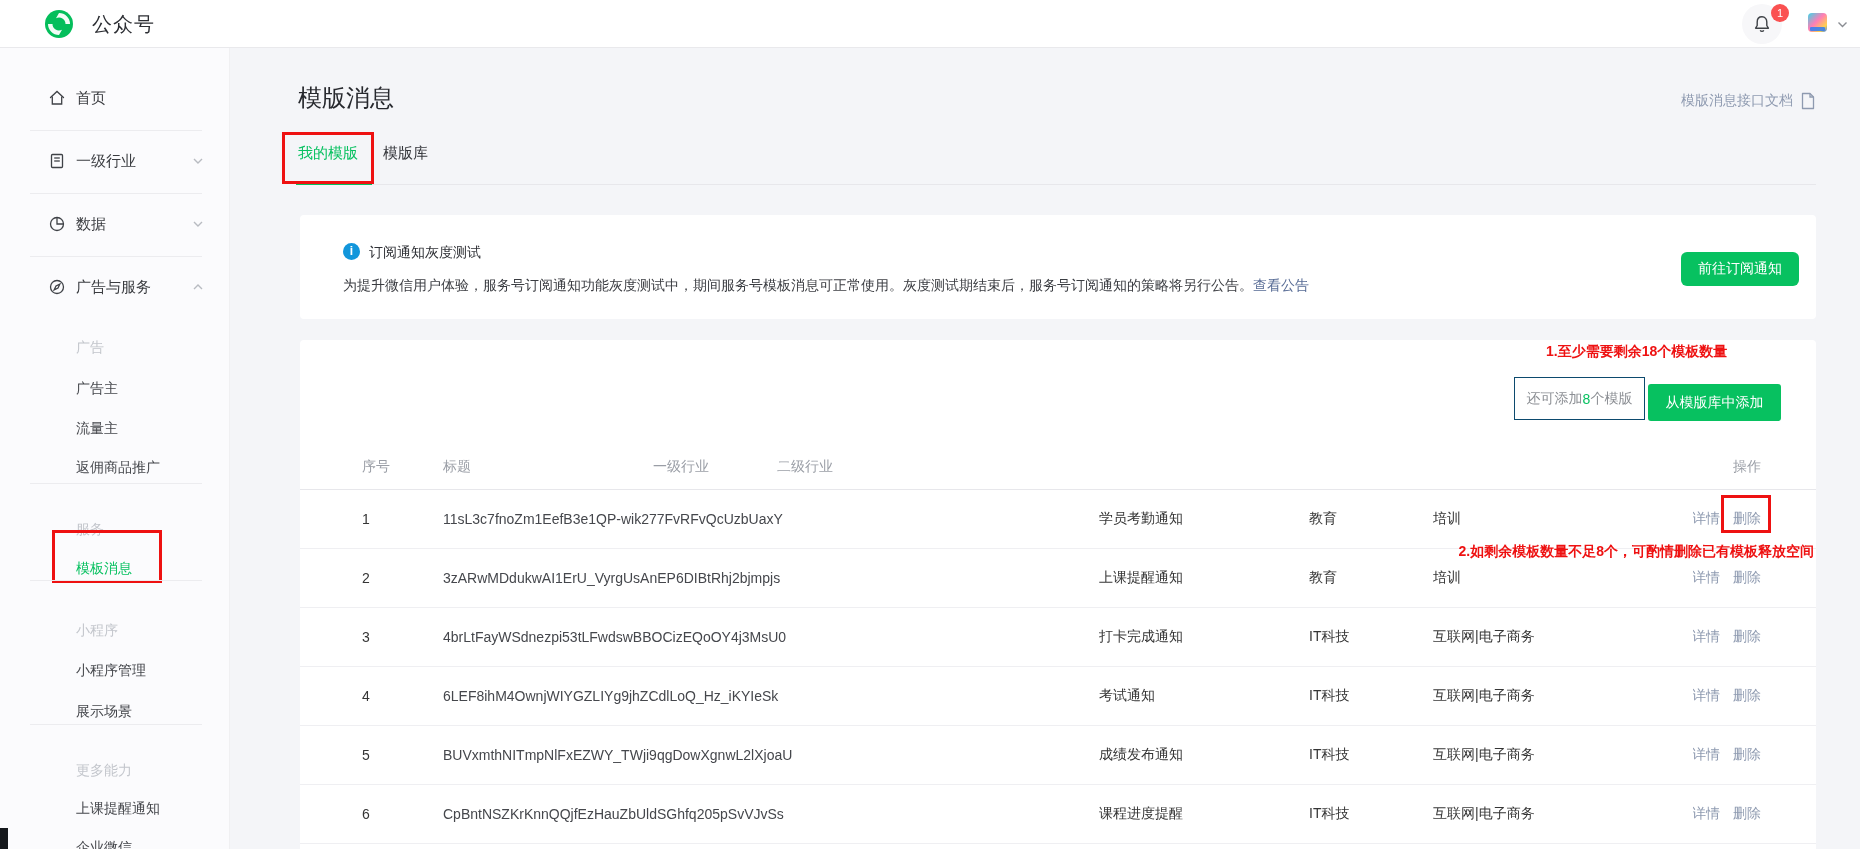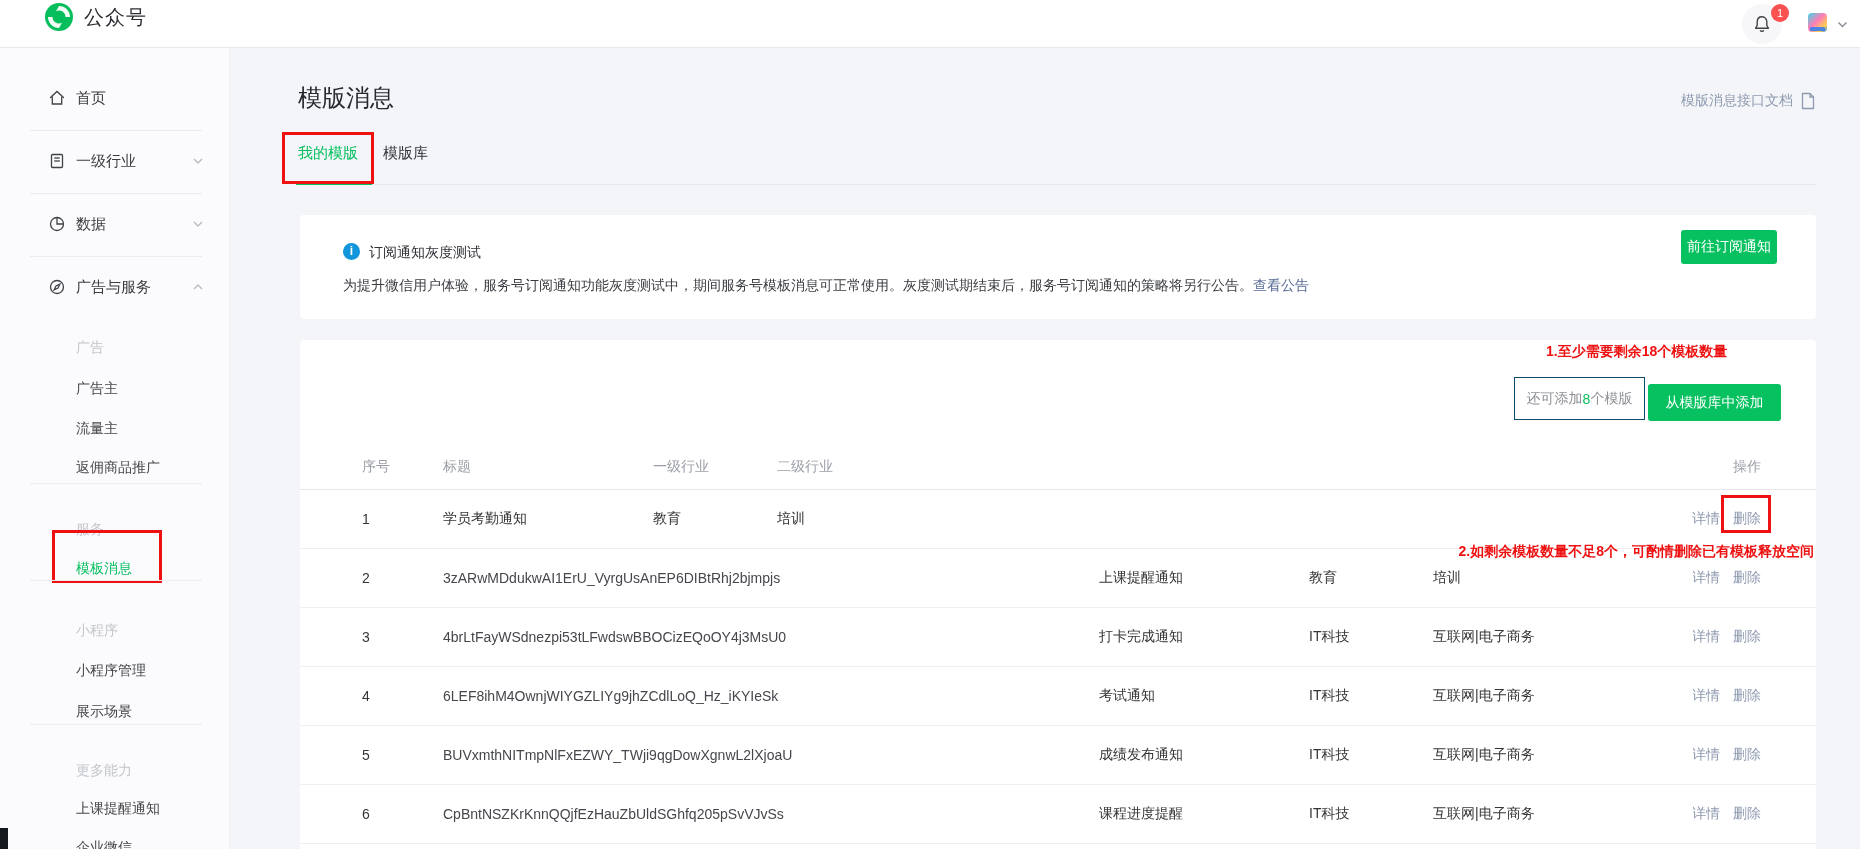--- a/index.html
+++ b/index.html
@@ -7,21 +7,21 @@
   body {
     font-family:"Liberation Sans","DejaVu Sans",sans-serif;
     background:#f4f5f8; color:#353535; font-size:14px;
     position:relative;
   }
   a { text-decoration:none; cursor:pointer; }
 
   
   .topbar { position:absolute; left:0; top:0; width:1860px; height:48px;
     background:#ffffff; border-bottom:1px solid #e9e9ec; z-index:30; }
-  .brand { position:absolute; left:44px; top:2px; display:flex; align-items:center; gap:10px; }
+  .brand { position:absolute; left:44px; top:9px; display:flex; align-items:center; gap:18px; }
   .brand-name { font-size:20px; color:#2c2e33; letter-spacing:1px; }
   .bell-wrap { position:absolute; left:1742px; top:4px; width:40px; height:40px;
     border-radius:50%; background:#f7f7f9; display:flex; align-items:center; justify-content:center; }
   .badge { position:absolute; left:1771px; top:4px; min-width:18px; height:18px; border-radius:9px;
     background:#fa5151; color:#fff; font-size:11px; line-height:18px; text-align:center; padding:0 4px; }
   .avatar { position:absolute; left:1808px; top:13px; width:19px; height:19px; border-radius:4px;
     background:linear-gradient(135deg,#3ad6e8 0%,#ff7eb6 45%,#ffd34d 80%,#2f7bf5 100%); }
   .avatar::after{ content:""; position:absolute; left:2px; bottom:1px; right:2px; height:4px; background:rgba(47,123,245,.85); border-radius:1px;}
   .hdr-chev { position:absolute; left:1836px; top:18px; }
 
@@ -58,21 +58,21 @@
 
   .card { position:absolute; left:70px; width:1516px; background:#ffffff; border-radius:4px; }
   .notice-card { top:167px; height:104px; }
   .info-ic { position:absolute; left:43px; top:28px; width:17px; height:17px; border-radius:50%;
     background:#1296db; color:#fff; font-size:12px; font-weight:700; text-align:center; line-height:17px; font-style:normal;}
   .notice-title { position:absolute; left:69px; top:29px; font-size:14px; color:#2f3136; }
   .notice-body { position:absolute; left:43px; top:62px; font-size:14px; color:#3b3d42; white-space:nowrap; }
   .notice-link { color:#576b95; }
   .btn-green { background:#07c160; color:#ffffff; font-size:14px; border:none; border-radius:3px;
     display:flex; align-items:center; justify-content:center; cursor:pointer; }
-  .btn-go { position:absolute; left:1381px; top:15px; width:96px; height:34px; }
+  .btn-go { position:absolute; left:1381px; top:37px; width:118px; height:34px;border-radius:6px; }
 
   .table-card { top:292px; height:640px; }
   .note1 { position:absolute; left:1218px; top:3px; color:#ee1111; font-weight:700; font-size:14px; white-space:nowrap;margin-left:28px; }
   .note2 { position:absolute; right:2px; top:203px; color:#ee1111; font-weight:700; font-size:14px; white-space:nowrap; }
   .quota-box { position:absolute; left:1214px; top:37px; width:131px; height:43px;
     border:1px solid #0c4a6e; display:flex; align-items:center; justify-content:center;
     color:#8c8f94; font-size:14px; white-space:nowrap; }
   .quota-count { color:#07c160; }
   .btn-add { position:absolute; left:1348px; top:44px; width:133px; height:37px; }
   .del-redbox { position:absolute; left:1421px; top:155px; width:50px; height:38px;
@@ -282,20 +282,21 @@
       <div class="trow thead">
         <div class="c c-idx">序号</div>
         <div class="c c-title">标题</div>
         <div class="c c-i1">一级行业</div>
         <div class="c c-i2">二级行业</div>
         <div class="c c-act">操作</div>
       </div>
 
       <div class="trow">
         <div class="c c-idx">1</div>
+        <div class="c c-id">11sL3c7fnoZm1EefB3e1QP-wik277FvRFvQcUzbUaxY</div>
         <div class="c c-title">学员考勤通知</div>
         <div class="c c-i1">教育</div>
         <div class="c c-i2">培训</div>
         <div class="c c-act">
           <a class="act-link">详情</a>
           <a class="act-link">删除</a>
         </div>
       </div>
 
       <div class="trow">

